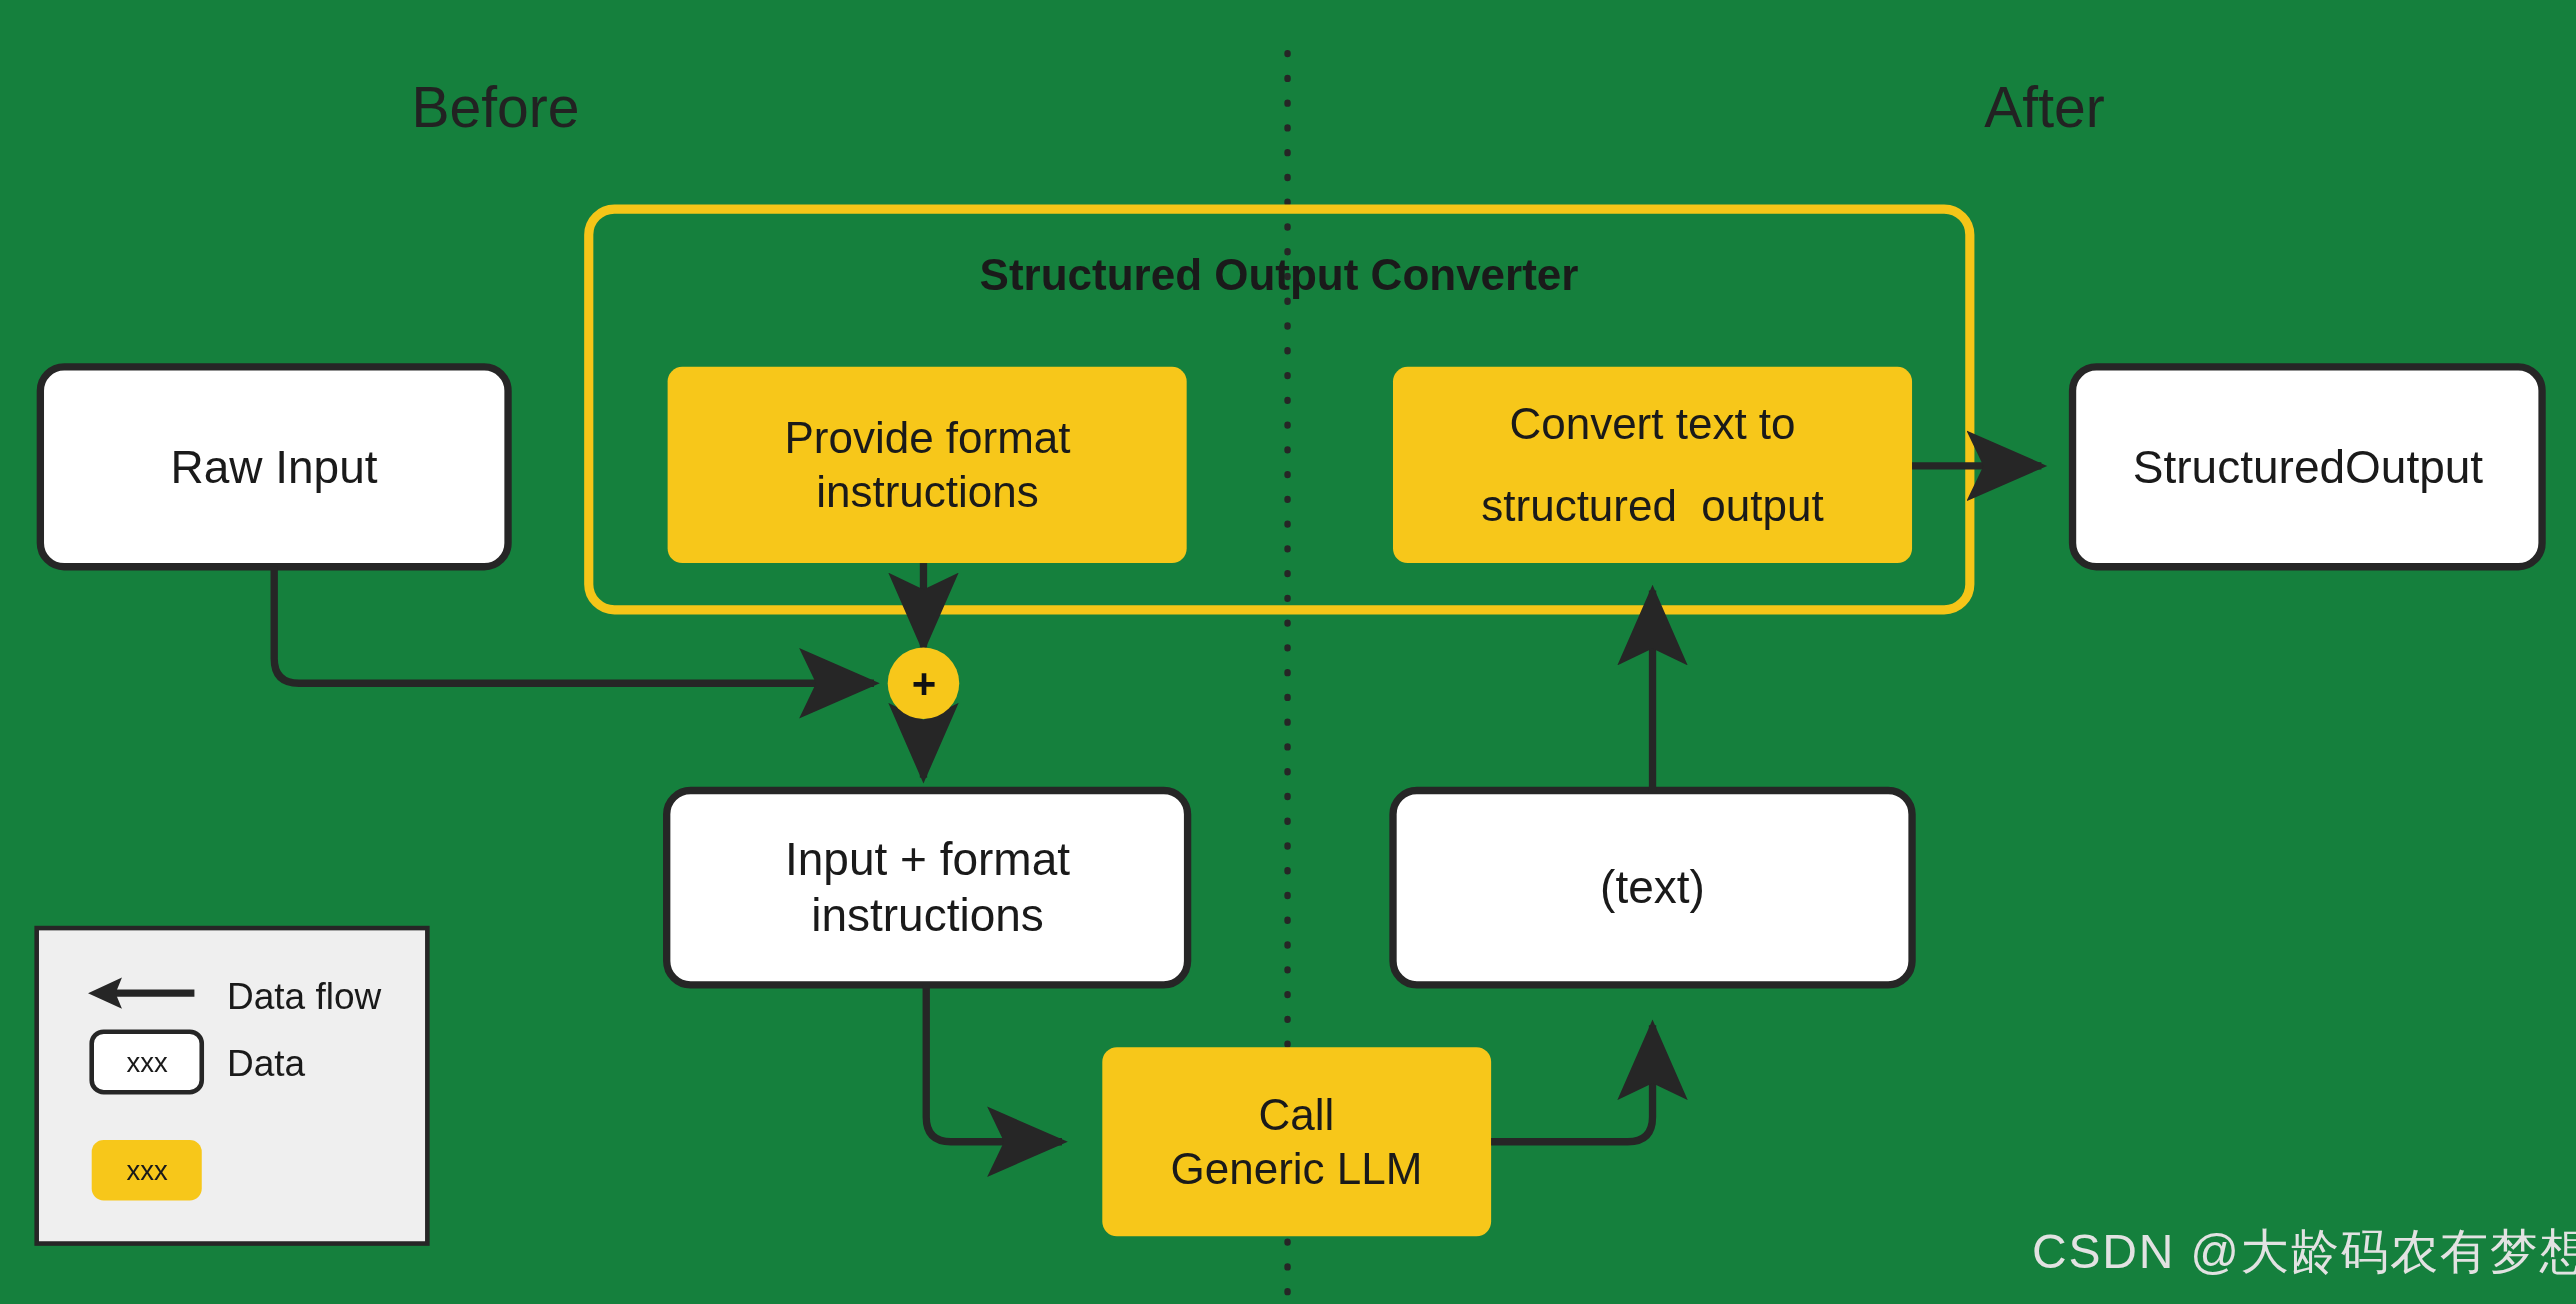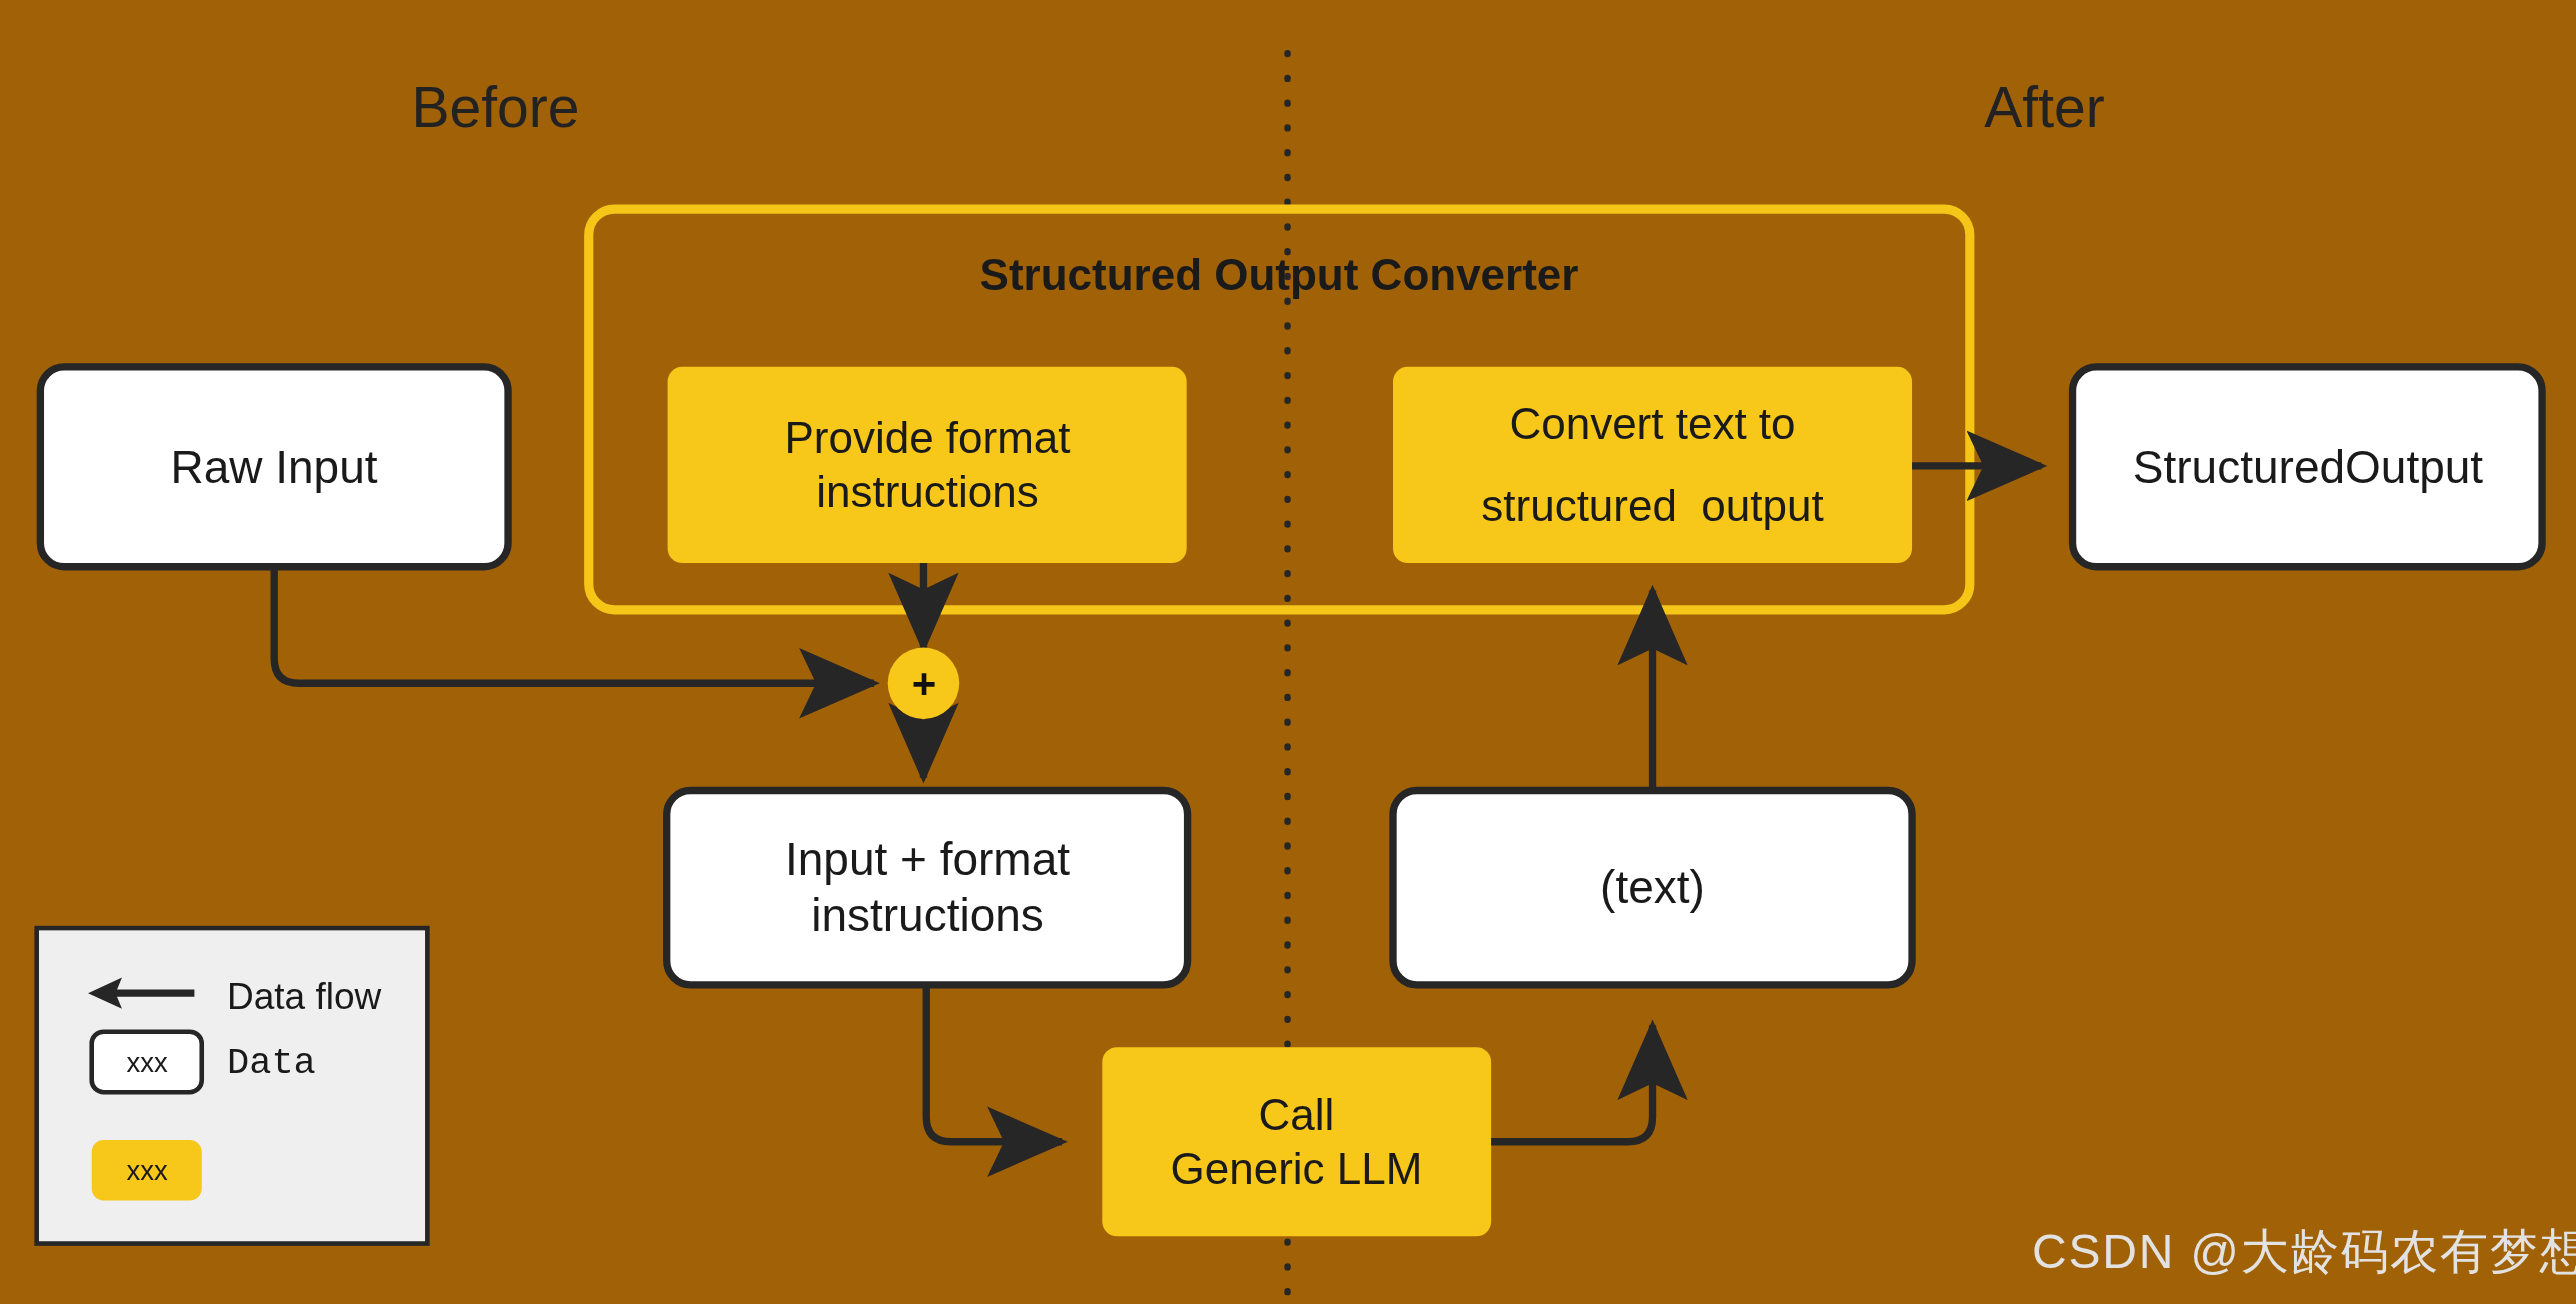--- a/index.html
+++ b/index.html
@@ -1,17 +1,17 @@
 <!DOCTYPE html>
 <html style="font-size:14.7px"><head>
 <meta charset="utf-8">
 <style>
   html,body{margin:0;padding:0;background:#ffffff;}
   body{width:2576px;height:1305px;overflow:hidden;font-family:"Liberation Sans",sans-serif;}
-  #stage{position:relative;width:2576px;height:1305px;background:#a16207;}
+  #stage{position:relative;width:2576px;height:1305px;background:#15803d;}
   svg#canvas{position:absolute;left:0;top:0;width:2576px;height:1305px;}
 
   
   .lbl{position:absolute;color:#1a1a1a;line-height:1.22;text-align:center;
        font-family:"Liberation Sans",sans-serif;}
   .phase{font-size:57px;font-weight:400;color:#222;}
   .boxtxt{font-size:46px;font-weight:400;color:#1a1a1a;}
   .boxtxt-b{font-size:44px;font-weight:400;color:#1a1a1a;}
   .grouptitle{font-size:44px;font-weight:700;color:#1a1a1a;}
   .plus-sym{font-size:42px;font-weight:700;color:#111;}
@@ -107,20 +107,20 @@
   </div>
 
   <div class="lbl boxtxt-b ctr" style="left:1102px;top:1047px;width:389px;height:189px;flex-direction:column;">
     <span>Call</span>
     <span>Generic LLM</span>
   </div>
 
   <div class="lbl legendtxt" style="left:227px;top:974px;width:202px;height:42px;">Data flow</div>
 
   <div class="lbl legendchip ctr" style="left:92px;top:1032px;width:110px;height:61px;">xxx</div>
-  <div class="lbl legendtxt" style="left:227px;top:1041px;width:202px;height:42px;font-family:Liberation Mono, monospace;">Data</div>
+  <div class="lbl legendtxt" style="left:227px;top:1041px;width:202px;height:42px;">Data</div>
 
   <div class="lbl legendchip ctr" style="left:92px;top:1140px;width:110px;height:61px;">xxx</div>
 
   <div class="wm" style="left:2032px;top:1220px;">CSDN @大龄码农有梦想</div>
 
 </div>
 
 
 </body></html>

